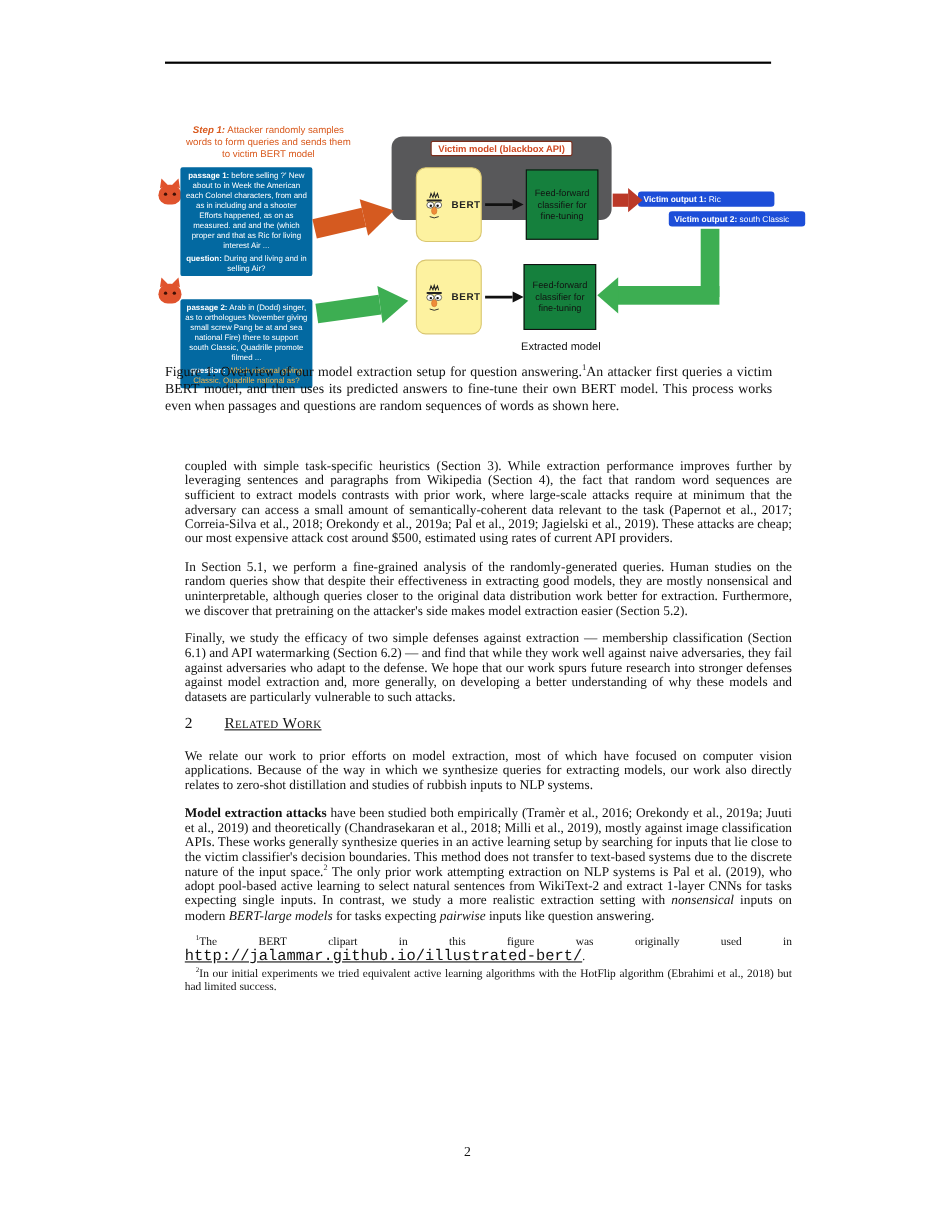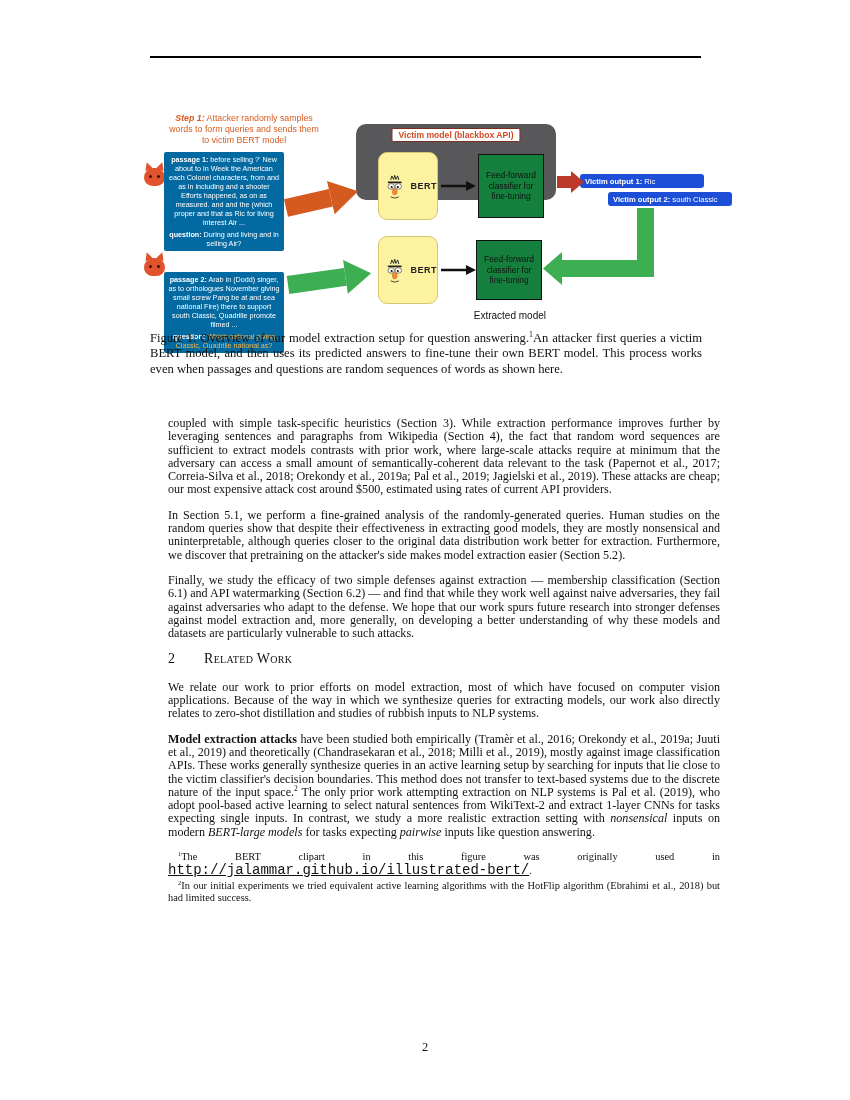--- a/index.html
+++ b/index.html
@@ -71,21 +71,21 @@
   
   .caption { position:absolute; left:150px; top:331px; width:552px; font-size:12.6px;
              line-height:1.22; text-align:justify; }
   sup { font-size:0.62em; vertical-align:super; line-height:0; }
 
   .content { position:absolute; left:168px; top:417px; width:552px; font-size:12.1px;
              line-height:13.3px; text-align:justify; }
   .content p { margin:0 0 12px 0; }
   .section-heading { font-size:14px; font-weight:normal; margin:10px 0 15px 0; }
   .section-gap { display:inline-block; width:29px; }
-  .smallcaps { font-variant:small-caps; letter-spacing:0.3px; }
+  .smallcaps { font-variant:small-caps; letter-spacing:0.3px;text-decoration:underline; }
 
   .footnotes { margin-top:11px; font-size:10.4px; line-height:12.8px; }
   .footnote { text-indent:10px; margin:0 0 2px 0 !important; text-align:justify; }
   .mono { font-family:"Liberation Mono", monospace; font-size:14px;text-decoration:underline; }
 
   .page-number { position:absolute; left:0; right:0; top:1040px; text-align:center;
                  font-size:12.5px; }
 </style>
 </head>
 <body>

